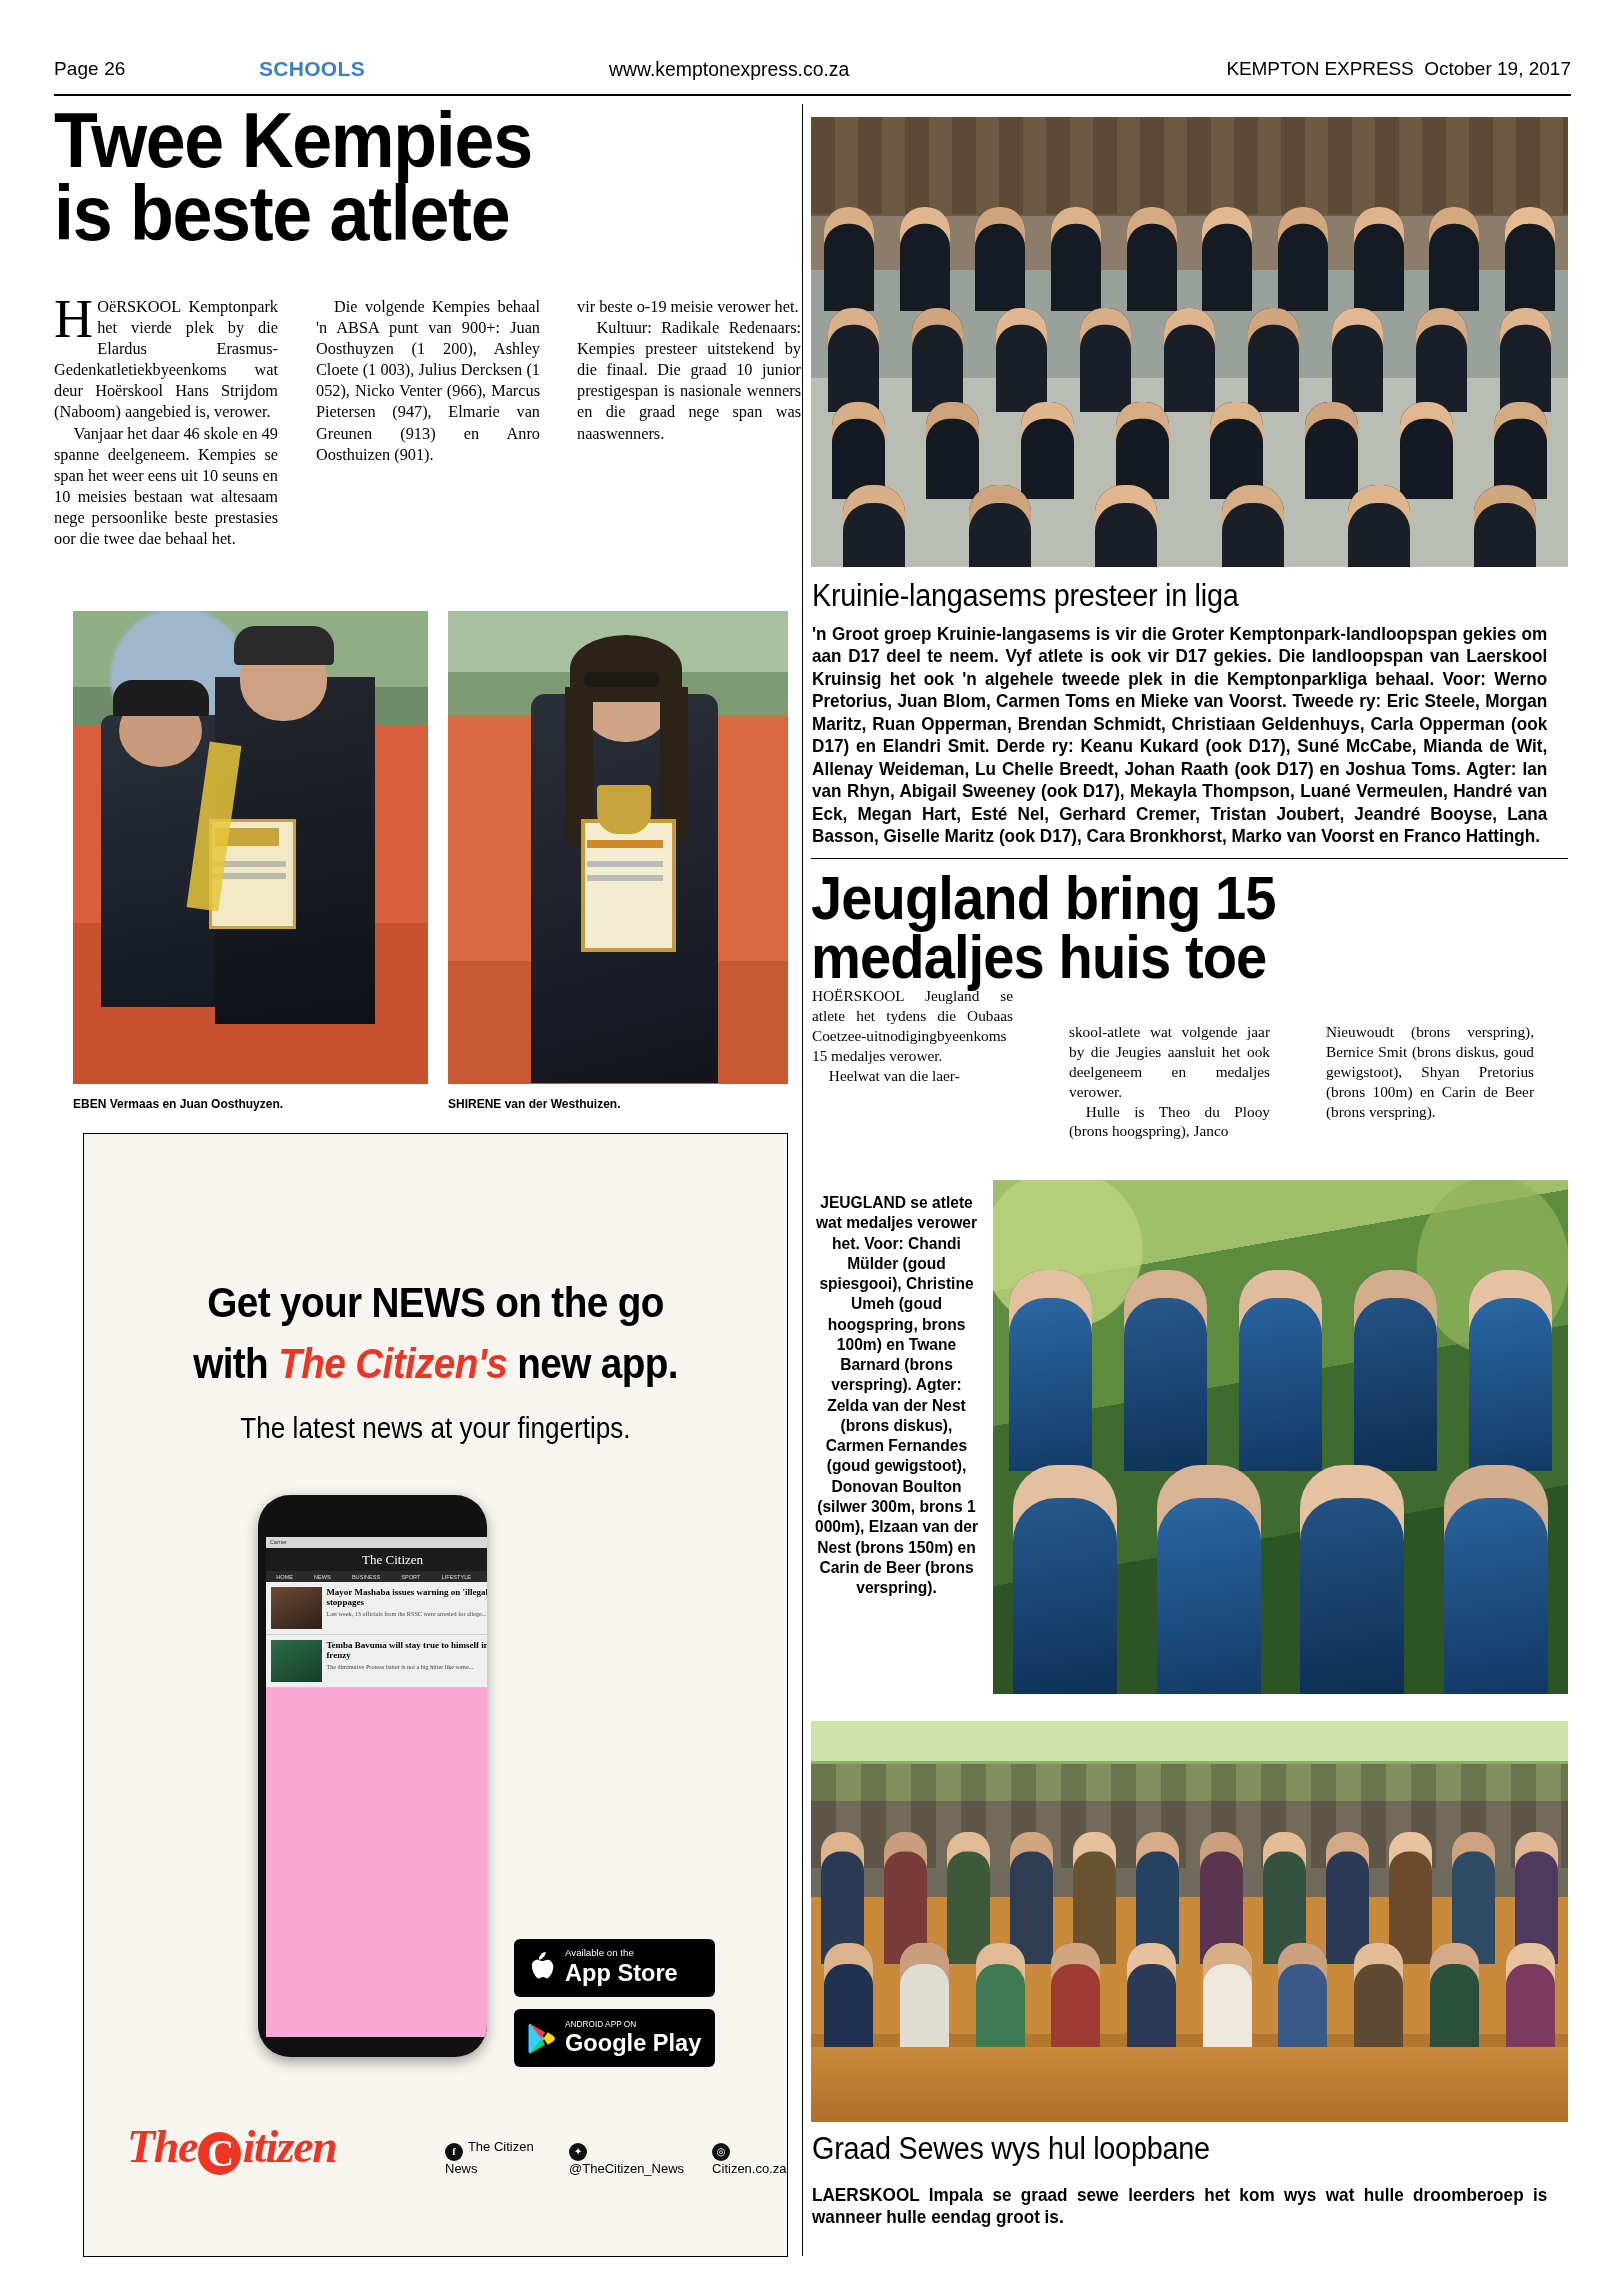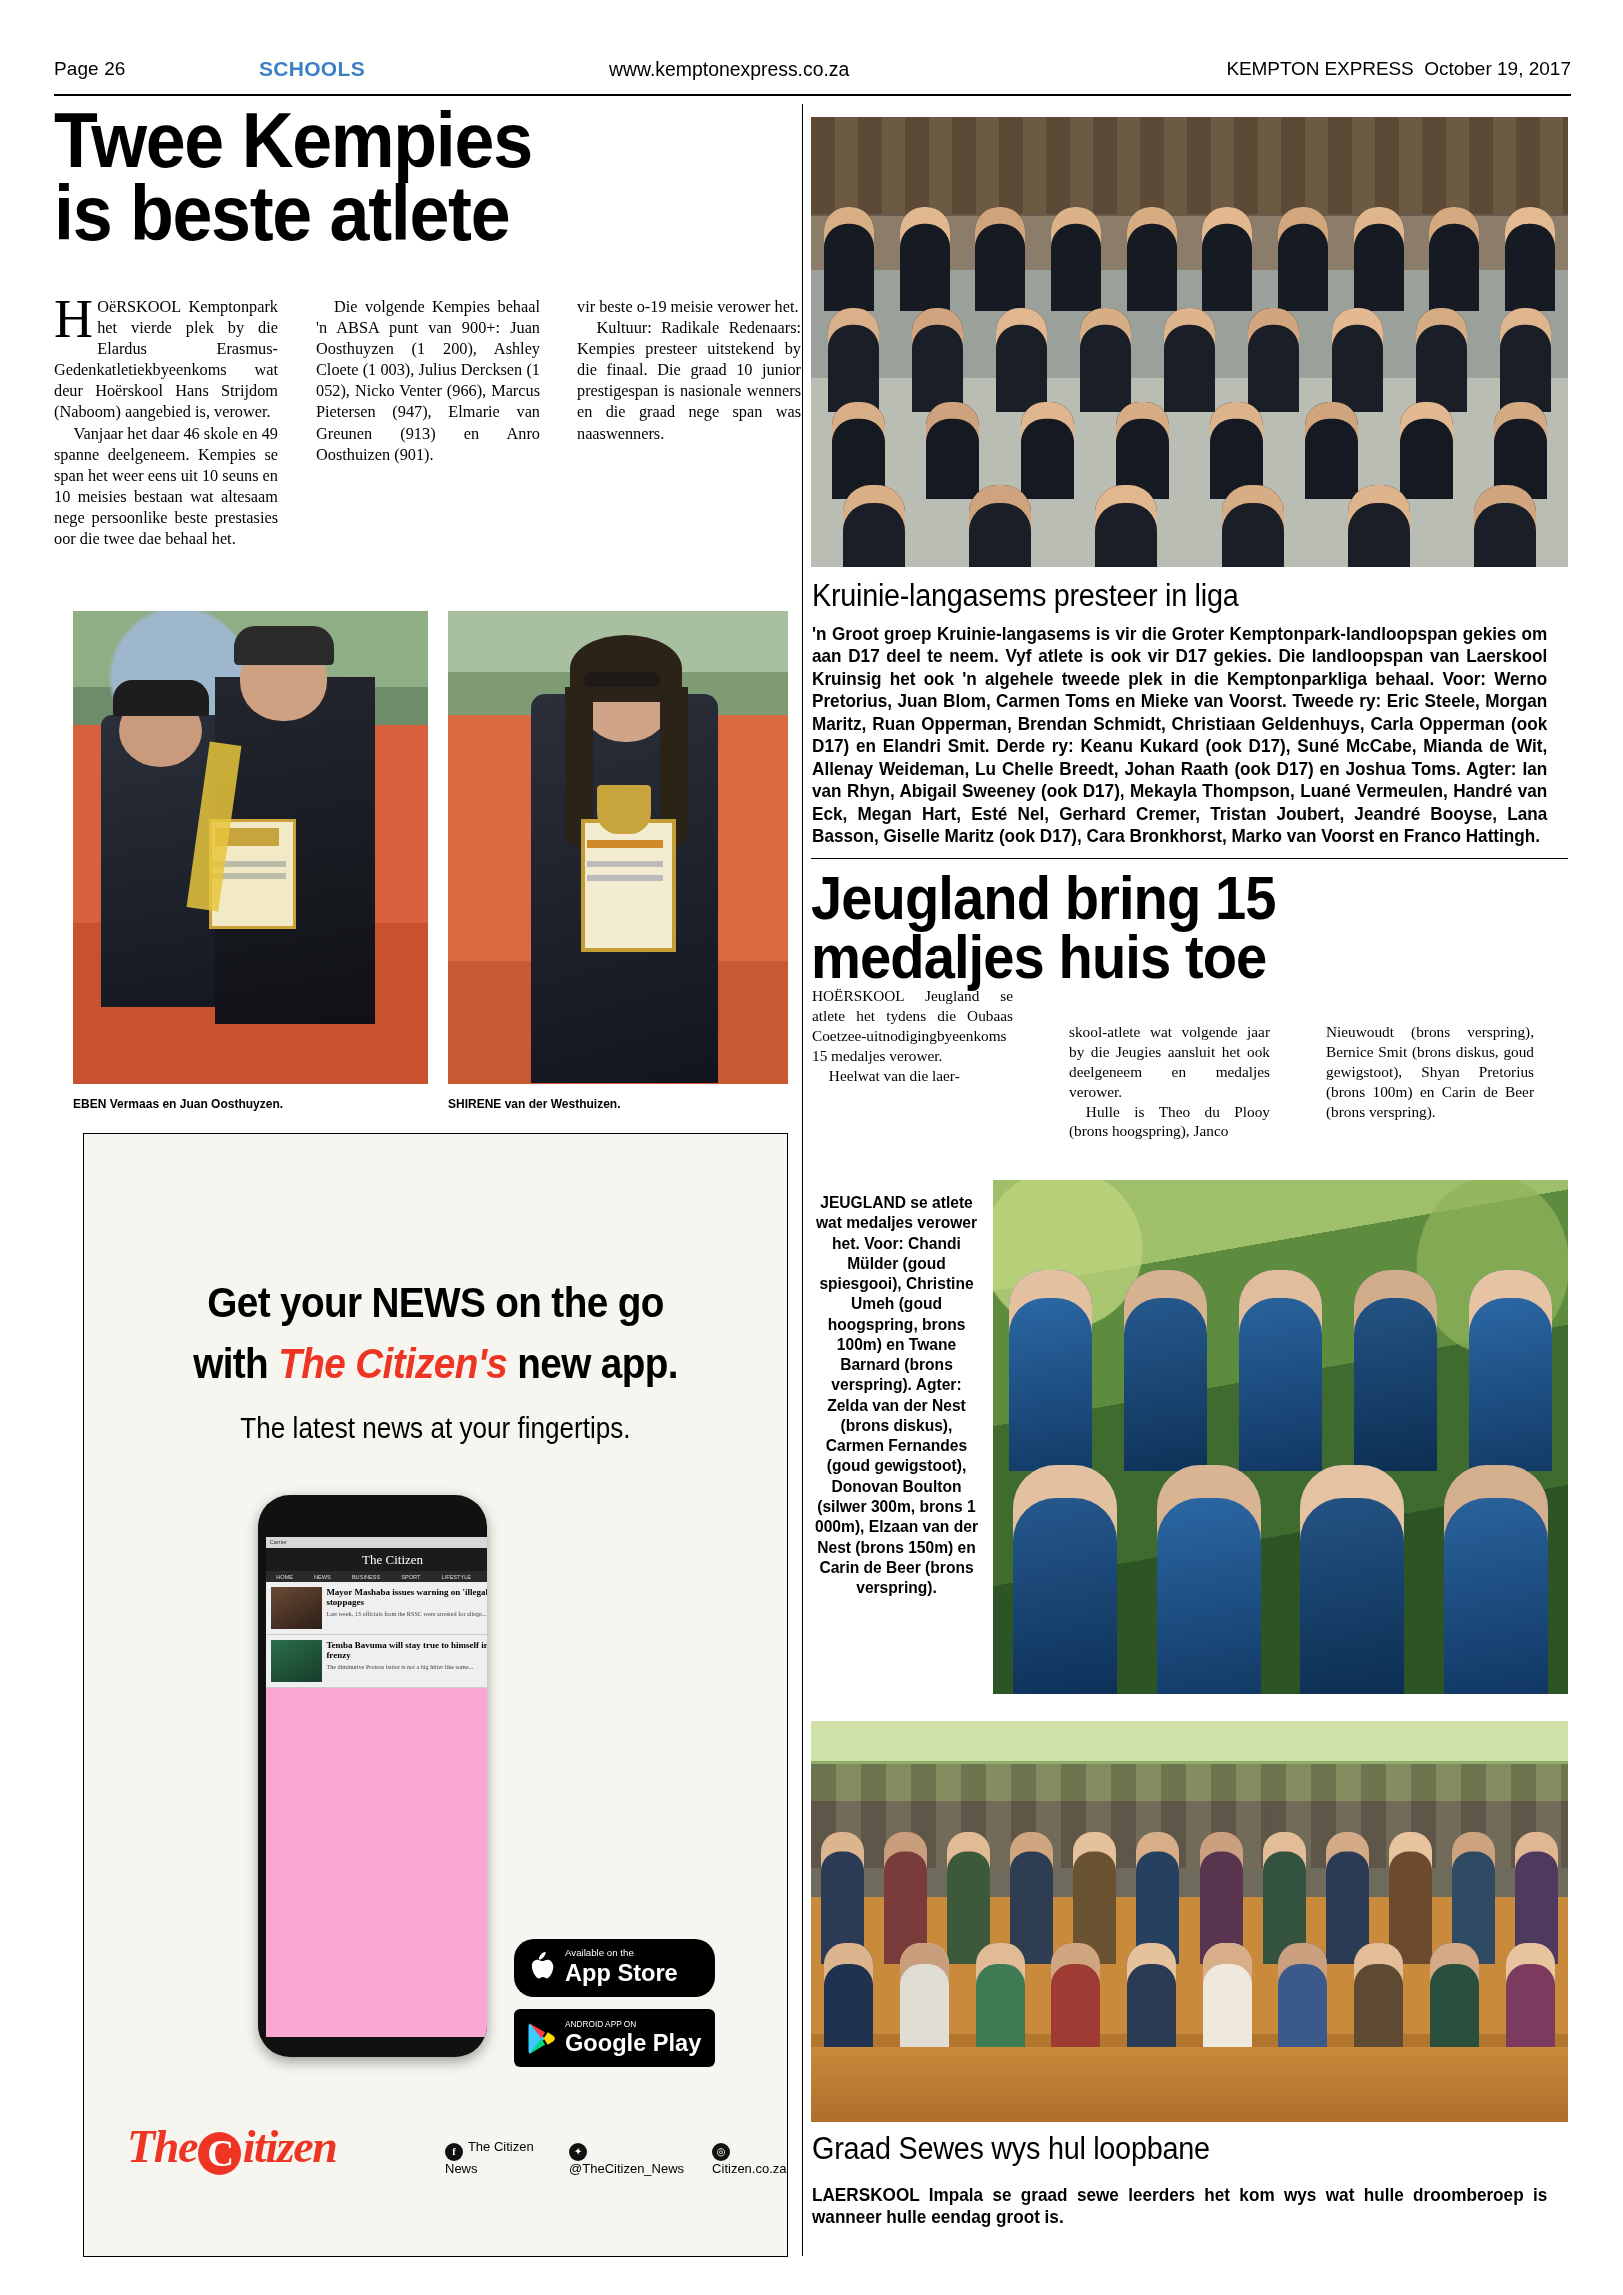--- a/index.html
+++ b/index.html
@@ -211,21 +211,21 @@
         <div class="ph-item">
           <div class="ph-thumb" style="background:linear-gradient(150deg,#2b6e4a,#163c2a);"></div>
           <div class="ph-txt">
             <span>Temba Bavuma will stay true to himself in T20 frenzy</span>
             <small>The diminutive Proteas batter is not a big hitter like some...</small>
           </div>
         </div>
       </div>
     </div>
 
-    <div class="badge" style="left:430px;top:805px;width:201px;height:58px;border-radius:20px;">
+    <div class="badge" style="left:430px;top:805px;width:201px;height:58px;">
       <svg width="30.5" height="36" viewBox="0 0 44 52" style="position:absolute;left:12.5px;top:11px;">
         <path fill="#fff" d="M30 14c-3 0-6 2-8 2s-4-2-7-2c-4 0-8 3-8 9 0 9 7 18 10 18 2 0 3-2 6-2s4 2 6 2c3 0 9-9 9-17 0-5-4-10-8-10zm-6-4c2-2 3-4 3-7-3 0-6 2-7 4-2 2-3 4-3 7 3 0 5-2 7-4z"></path>
       </svg>
       <span class="sm">Available on the</span>
       <span class="lg">App Store</span>
     </div>
     <div class="badge" style="left:430px;top:875px;width:201px;height:58px;">
       <svg width="30.5" height="33" viewBox="0 0 44 48" style="position:absolute;left:12.5px;top:12.5px;">
         <path fill="#3bccff" d="M4 2 26 24 4 46c-1-1-2-2-2-4V6c0-2 1-3 2-4z"></path>
         <path fill="#ffd900" d="M38 20l-8-5-6 9 6 9 8-5c3-2 3-6 0-8z"></path>

